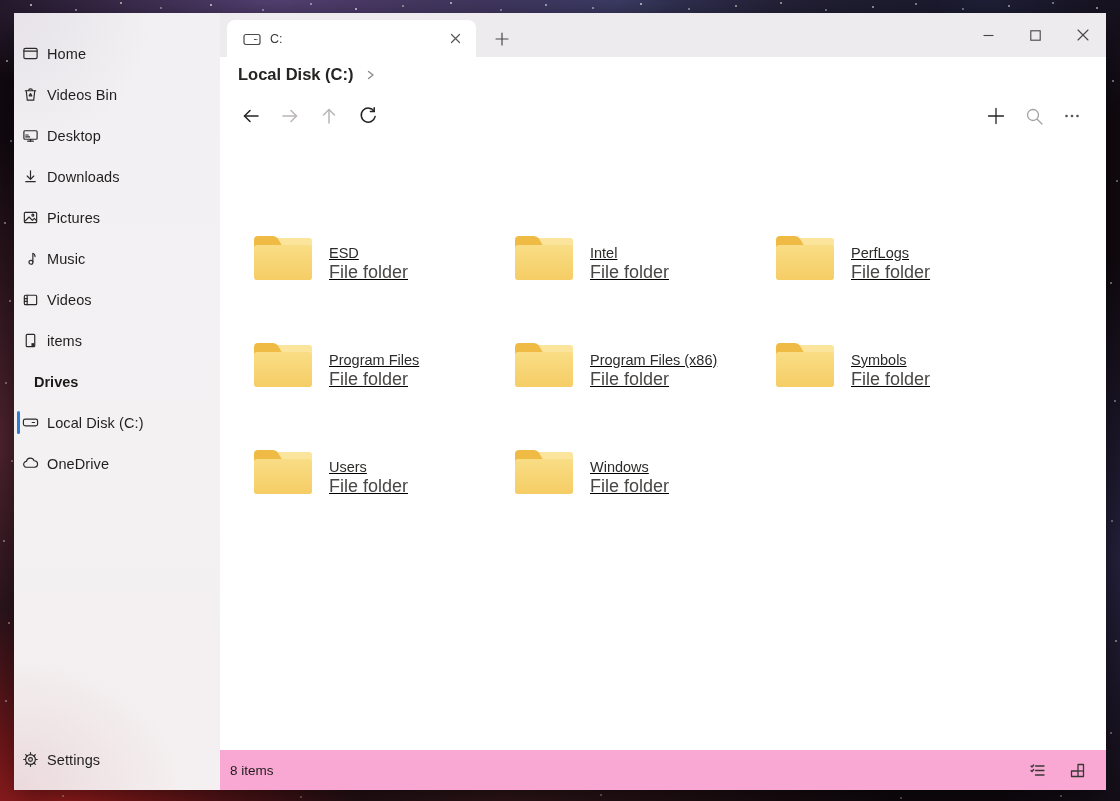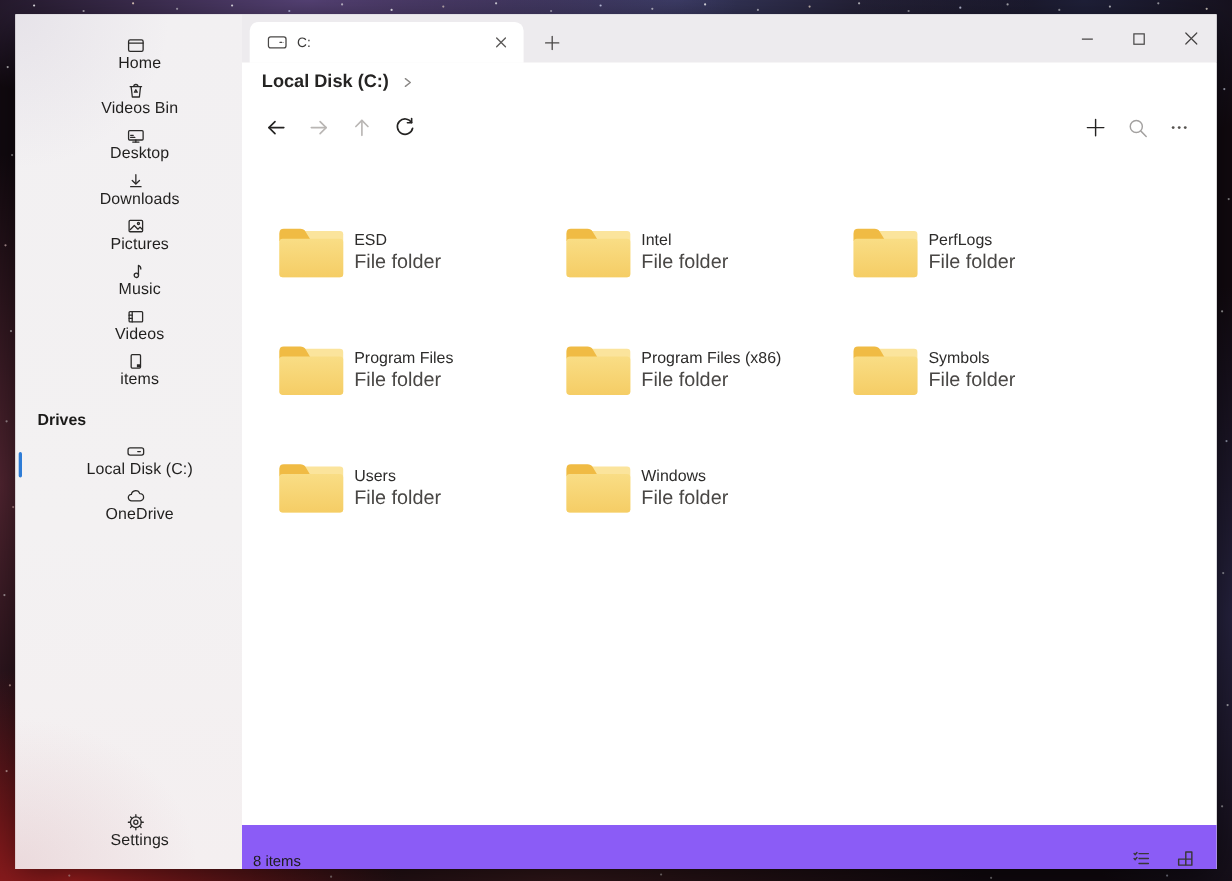--- a/index.html
+++ b/index.html
@@ -55,21 +55,21 @@
 
   
   .sidebar {
     position:absolute; left:0; top:0; width:206px; height:100%;
     background:
       radial-gradient(230px 190px at 0% 100%, rgba(214,168,174,.30), rgba(214,168,174,0) 72%),
       radial-gradient(200px 200px at 0% 0%, rgba(196,188,206,.25), rgba(196,188,206,0) 70%),
       linear-gradient(180deg,#f2f0f2 0%, #f3f1f2 60%, #f4eff0 100%);
   }
   .nav { position:absolute; top:20px; left:0; width:100%; }
-  .nav-item { display:flex; align-items:center; height:41px; padding-left:20px; cursor:default; position:relative;flex-direction:column; }
+  .nav-item { display:flex; align-items:center; height:41px; padding-left:8px; cursor:default; position:relative; }
   .nav-item .ic { width:17px; height:17px; margin-right:8px; flex:0 0 17px; display:flex; align-items:center; justify-content:center; }
   .nav-item .lbl { font-size:14.5px; color:#201f1e; letter-spacing:.1px; }
   .nav-header { display:flex; align-items:center; height:41px; padding-left:20px; font-size:14.5px; font-weight:bold; color:#1b1a19; }
   .sel-bar { position:absolute; left:3px; top:9px; width:3px; height:23px; border-radius:2px; background:#2e7cd6; }
   .settings-item { position:absolute; bottom:10px; left:0; width:100%; }
 
   .nav-item svg, .settings-item svg { stroke:#2b2a29; stroke-width:1.25; fill:none; stroke-linecap:round; stroke-linejoin:round; }
 
   
   .main { position:absolute; left:206px; top:0; right:0; bottom:0; }
@@ -94,27 +94,27 @@
   .crumb { font-size:16.5px; font-weight:bold; color:#252423; }
   .crumb-chevron { margin-left:11px; display:flex; }
 
   .toolbar { position:absolute; top:42px; left:0; right:0; height:34px; display:flex; align-items:center; }
   .tool-group-left { display:flex; gap:19px; padding-left:21px; }
   .tool-group-right { margin-left:auto; display:flex; gap:18px; padding-right:24px; }
   .tool-btn { width:20px; height:20px; display:flex; align-items:center; justify-content:center; }
 
   
   .folder-grid { position:absolute; left:32px; top:118px; display:grid; grid-template-columns:repeat(3,261px); grid-auto-rows:107px; }
-  .fitem { display:flex; align-items:center; gap:8px; cursor:default; }
+  .fitem { display:flex; align-items:flex-end; gap:15px; cursor:default;text-decoration:underline; }
   .fitem .ftxt { padding-top:1px; }
   .fname { font-size:14.5px; color:#2d2c2b; line-height:19px; }
   .ftype { font-size:18px; color:#494745; line-height:19px; }
 
   
-  .statusbar { position:absolute; left:0; right:0; bottom:0; height:40px; display:flex; align-items:flex-end; padding:0 19px 0 10px; background:#8b5cf6; }
+  .statusbar { position:absolute; left:0; right:0; bottom:0; height:40px; display:flex; align-items:center; padding:0 19px 0 10px; background:#f9a8d4; }
   .status-count { font-size:13.5px; color:#1d1c1b; }
   .status-icons { margin-left:auto; display:flex; gap:21px; }
   .status-btn { width:19px; height:19px; display:flex; align-items:center; justify-content:center; }
 </style>
 </head>
 <body>
 
 <div class="desktop">
   <div class="stars"></div>
 

